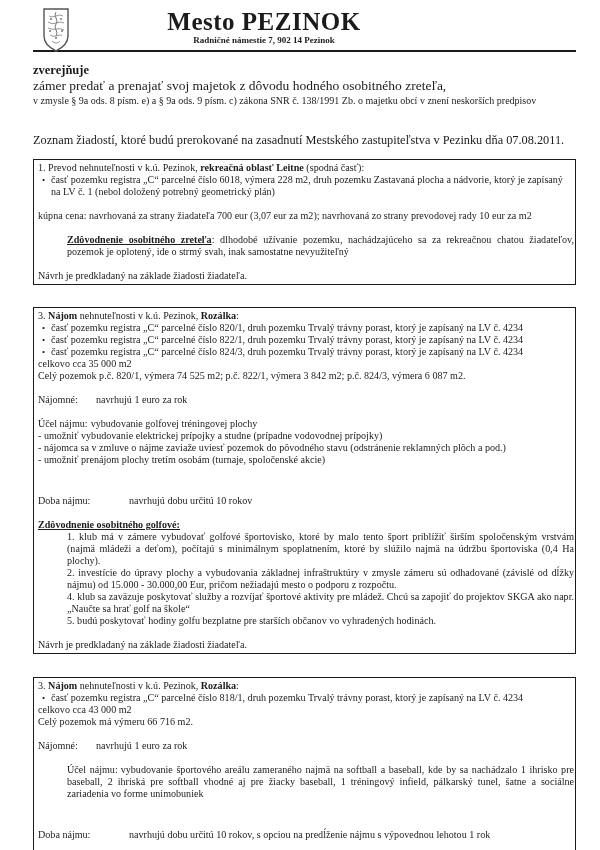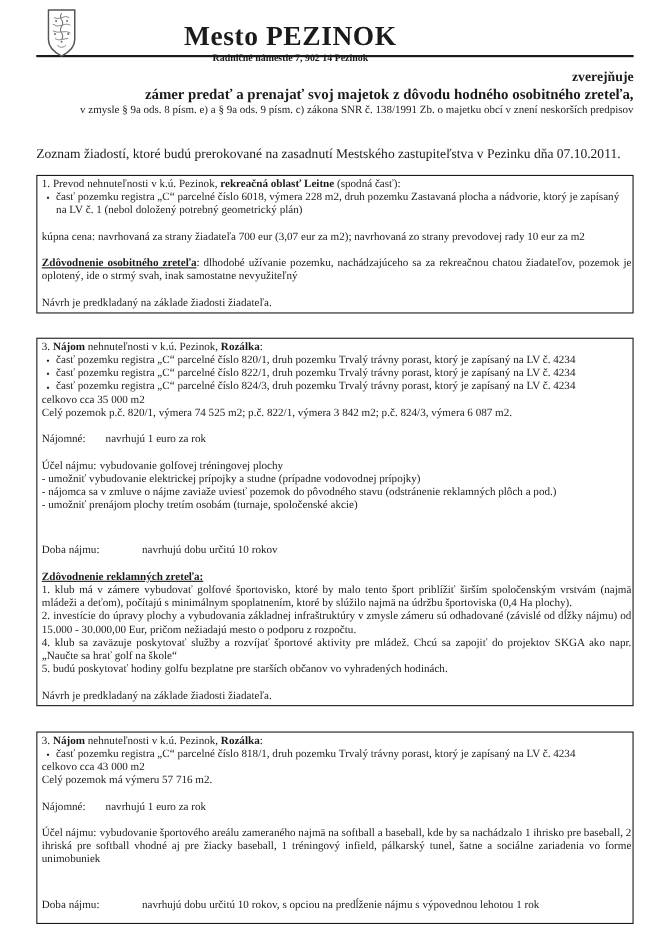--- a/index.html
+++ b/index.html
@@ -9,39 +9,39 @@
     font-family:"Liberation Serif","DejaVu Serif",serif;
     color:#1b1b1b;
     position:relative;
     overflow:hidden;
   }
   .page { position:absolute; left:33px; top:0; width:543px; }
 
   
   .header { position:relative; height:52px; border-bottom:2px solid #1b1b1b; }
   .coa { position:absolute; left:10px; top:8px; width:26px; height:44px; }
-  .head-text { position:absolute; left:31px; top:20px; width:400px; text-align:center; }
+  .head-text { position:absolute; left:31px; top:8px; width:400px; text-align:center; }
   .city-title { font-size:25px; font-weight:bold; letter-spacing:0.5px; line-height:27px; }
   .city-addr  { font-size:9px;  font-weight:bold; line-height:11px; }
 
   
-  .intro { margin-top:11px; text-align:right; }
+  .intro { margin-top:11px; text-align:left; }
   .i1 { font-size:12.5px; font-weight:bold; line-height:15px; }
-  .i2 { font-size:13.5px; font-weight:bold; line-height:16px; }
+  .i2 { font-size:13.5px; font-weight:normal; line-height:16px; }
   .i3 { font-size:10px;   line-height:13px; }
   .list-heading { margin-top:26px; font-size:12.3px; line-height:15px; }
 
   
   .box { border:1px solid #1b1b1b; padding:2px 1px 2px 4px;
          font-size:10.1px; line-height:12px; }
   .box1 { margin-top:11px; }
   .box2 { margin-top:22px; }
   .box3 { margin-top:23px; padding-bottom:10px; }
   .line { font-size:10.1px; line-height:12px; }
-  .just { text-align:justify; }
+  .just { text-align:justify;margin-left:29px; }
   .sp { height:12px; }
   .u { text-decoration:underline; }
   b { font-weight:bold; }
 
   .bullet { display:flex; }
   .b-dot  { width:9px; margin-left:4px; flex:none; font-size:9px; line-height:12px; }
   .b-text { flex:1; }
 
   .lbl-rent     { display:inline-block; width:58px; }
   .lbl-duration { display:inline-block; width:91px;margin-top:17px; }
@@ -70,21 +70,21 @@
       <div class="city-addr">Radničné námestie 7, 902 14 Pezinok</div>
     </div>
   </div>
 
   <div class="intro">
     <p class="i1">zverejňuje</p>
     <p class="i2">zámer predať a prenajať svoj majetok z dôvodu hodného osobitného zreteľa,</p>
     <p class="i3">v zmysle § 9a ods. 8 písm. e) a § 9a ods. 9 písm. c) zákona SNR č. 138/1991 Zb. o majetku obcí v znení neskorších predpisov</p>
   </div>
 
-  <p class="list-heading">Zoznam žiadostí, ktoré budú prerokované na zasadnutí Mestského zastupiteľstva v Pezinku dňa 07.10.2011.</p>
+  <p class="list-heading">Zoznam žiadostí, ktoré budú prerokované na zasadnutí Mestského zastupiteľstva v Pezinku dňa 07.08.2011.</p>
 
   <section class="box box1">
     <p class="line"><span>1. Prevod nehnuteľnosti v k.ú. Pezinok, </span><b>rekreačná oblasť Leitne</b><span> (spodná časť):</span></p>
     <div class="bullet">
       <span class="b-dot">•</span>
       <span class="b-text">časť pozemku registra „C“ parcelné číslo 6018, výmera 228 m2, druh pozemku Zastavaná plocha a nádvorie, ktorý je zapísaný na LV č. 1 (nebol doložený potrebný geometrický plán)</span>
     </div>
     <div class="sp"></div>
     <p class="line">kúpna cena: navrhovaná za strany žiadateľa 700 eur (3,07 eur za m2); navrhovaná zo strany prevodovej rady 10 eur za m2</p>
     <div class="sp"></div>
@@ -112,37 +112,37 @@
     <div class="sp"></div>
     <p class="line"><span class="lbl-rent">Nájomné:</span><span>navrhujú 1 euro za rok</span></p>
     <div class="sp"></div>
     <p class="line"><span class="lbl-purpose">Účel nájmu:</span><span>vybudovanie golfovej tréningovej plochy</span></p>
     <p class="line">- umožniť vybudovanie elektrickej prípojky a studne (prípadne vodovodnej prípojky)</p>
     <p class="line">- nájomca sa v zmluve o nájme zaviaže uviesť pozemok do pôvodného stavu (odstránenie reklamných plôch a pod.)</p>
     <p class="line">- umožniť prenájom plochy tretím osobám (turnaje, spoločenské akcie)</p>
     <div class="sp"></div>
     <p class="line"><span class="lbl-duration">Doba nájmu:</span><span>navrhujú dobu určitú 10 rokov</span></p>
     <div class="sp"></div>
-    <p class="line"><b class="u">Zdôvodnenie reklamných zreteľa:</b></p>
+    <p class="line"><b class="u">Zdôvodnenie osobitného golfové:</b></p>
     <p class="line just">1. klub má v zámere vybudovať golfové športovisko, ktoré by malo tento šport priblížiť širším spoločenským vrstvám (najmä mládeži a deťom), počítajú s minimálnym spoplatnením, ktoré by slúžilo najmä na údržbu športoviska (0,4 Ha plochy).</p>
     <p class="line just">2. investície do úpravy plochy a vybudovania základnej infraštruktúry v zmysle zámeru sú odhadované (závislé od dĺžky nájmu) od 15.000 - 30.000,00 Eur, pričom nežiadajú mesto o podporu z rozpočtu.</p>
     <p class="line just">4. klub sa zaväzuje poskytovať služby a rozvíjať športové aktivity pre mládež. Chcú sa zapojiť do projektov SKGA ako napr. „Naučte sa hrať golf na škole“</p>
     <p class="line just">5. budú poskytovať hodiny golfu bezplatne pre starších občanov vo vyhradených hodinách.</p>
     <div class="sp"></div>
     <p class="line">Návrh je predkladaný na základe žiadosti žiadateľa.</p>
   </section>
 
   <section class="box box3">
     <p class="line"><span>3. </span><b>Nájom</b><span> nehnuteľnosti v k.ú. Pezinok, </span><b>Rozálka</b><span>:</span></p>
     <div class="bullet">
       <span class="b-dot">•</span>
       <span class="b-text">časť pozemku registra „C“ parcelné číslo 818/1, druh pozemku Trvalý trávny porast, ktorý je zapísaný na LV č. 4234</span>
     </div>
     <p class="line">celkovo cca 43 000 m2</p>
-    <p class="line">Celý pozemok má výmeru 57 716 m2.</p>
+    <p class="line">Celý pozemok má výmeru 66 716 m2.</p>
     <div class="sp"></div>
     <p class="line"><span class="lbl-rent">Nájomné:</span><span>navrhujú 1 euro za rok</span></p>
     <div class="sp"></div>
     <p class="line just"><span class="lbl-purpose">Účel nájmu:</span><span>vybudovanie športového areálu zameraného najmä na softball a baseball, kde by sa nachádzalo 1 ihrisko pre baseball, 2 ihriská pre softball vhodné aj pre žiacky baseball, 1 tréningový infield, pálkarský tunel, šatne a sociálne zariadenia vo forme unimobuniek</span></p>
     <div class="sp"></div>
     <p class="line"><span class="lbl-duration">Doba nájmu:</span><span>navrhujú dobu určitú 10 rokov, s opciou na predĺženie nájmu s výpovednou lehotou 1 rok</span></p>
   </section>
 
 </div>
 

